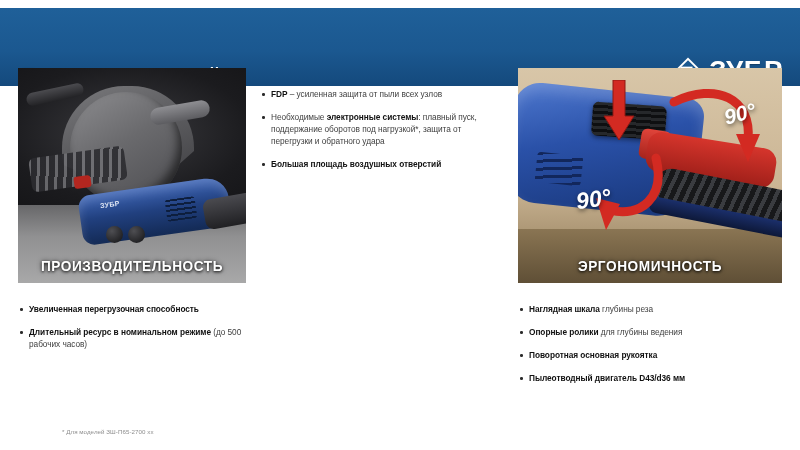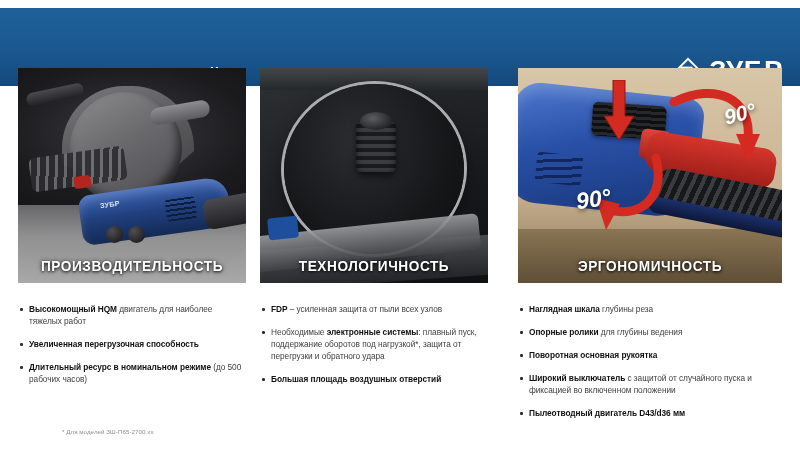--- a/index.html
+++ b/index.html
@@ -307,43 +307,29 @@
         <div class="red1"></div>
         <div class="body1"></div>
         <div class="body1-vent"></div>
         <div class="body1-logo">ЗУБР</div>
         <div class="grip1"></div>
         <div class="wheels1"></div>
         <div class="photo-caption">ПРОИЗВОДИТЕЛЬНОСТЬ</div>
       </div>
       <div class="bullets">
         <div class="bullet">
-          <b>Высокомощный HQM</b><span> двигатель для наиболее тяжелых работ</span>
-        </div>
-        <div class="bullet">
           <b>Увеличенная перегрузочная способность</b><span></span>
         </div>
         <div class="bullet">
           <b>Длительный ресурс в номинальном режиме</b><span> (до 500 рабочих часов)</span>
         </div>
       </div>
     </div>
 
     <div class="col col-2">
-      <div class="photo">
-        <div class="bg2"></div>
-        <div class="top2"></div>
-        <div class="arm2b"></div>
-        <div class="seg2"></div>
-        <div class="disc2"></div>
-        <div class="hub2"></div>
-        <div class="arm2"></div>
-        <div class="blue2"></div>
-        <div class="photo-caption">ТЕХНОЛОГИЧНОСТЬ</div>
-      </div>
       <div class="bullets">
         <div class="bullet">
           <b>FDP</b><span> – усиленная защита от пыли всех узлов</span>
         </div>
         <div class="bullet">
           <span>Необходимые </span><b>электронные системы</b><span>: плавный пуск, поддержание оборотов под нагрузкой*, защита от перегрузки и обратного удара</span>
         </div>
         <div class="bullet">
           <b>Большая площадь воздушных отверстий</b><span></span>
         </div>
@@ -385,23 +371,20 @@
         <div class="bullet">
           <b>Наглядная шкала</b><span> глубины реза</span>
         </div>
         <div class="bullet">
           <b>Опорные ролики</b><span> для глубины ведения</span>
         </div>
         <div class="bullet">
           <b>Поворотная основная рукоятка</b><span></span>
         </div>
         <div class="bullet">
-          <b>Широкий выключатель</b><span> с защитой от случайного пуска и фиксацией во включенном положении</span>
-        </div>
-        <div class="bullet">
           <b>Пылеотводный двигатель D43/d36 мм</b><span></span>
         </div>
       </div>
     </div>
 
   </div>
 
   <div class="footnote">* Для моделей ЗШ-П65-2700 хх</div>
 </div>
 

